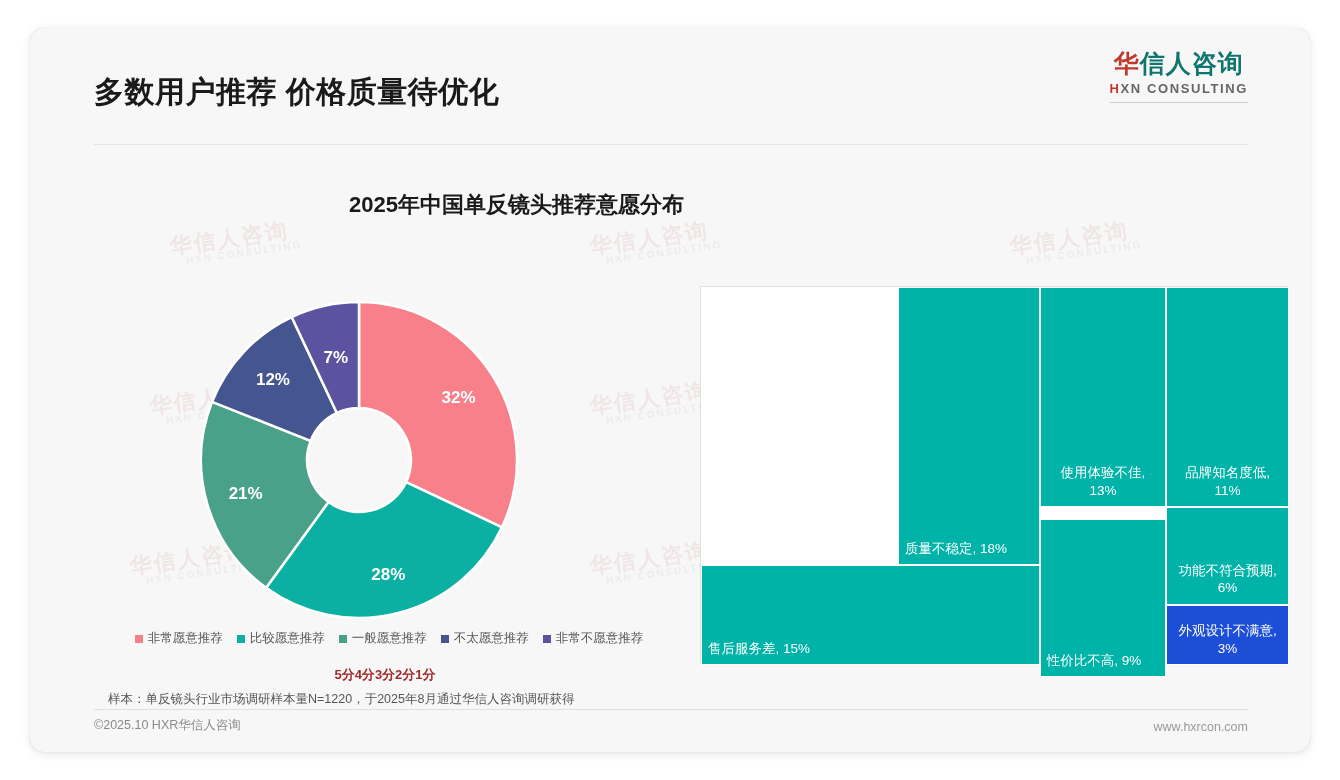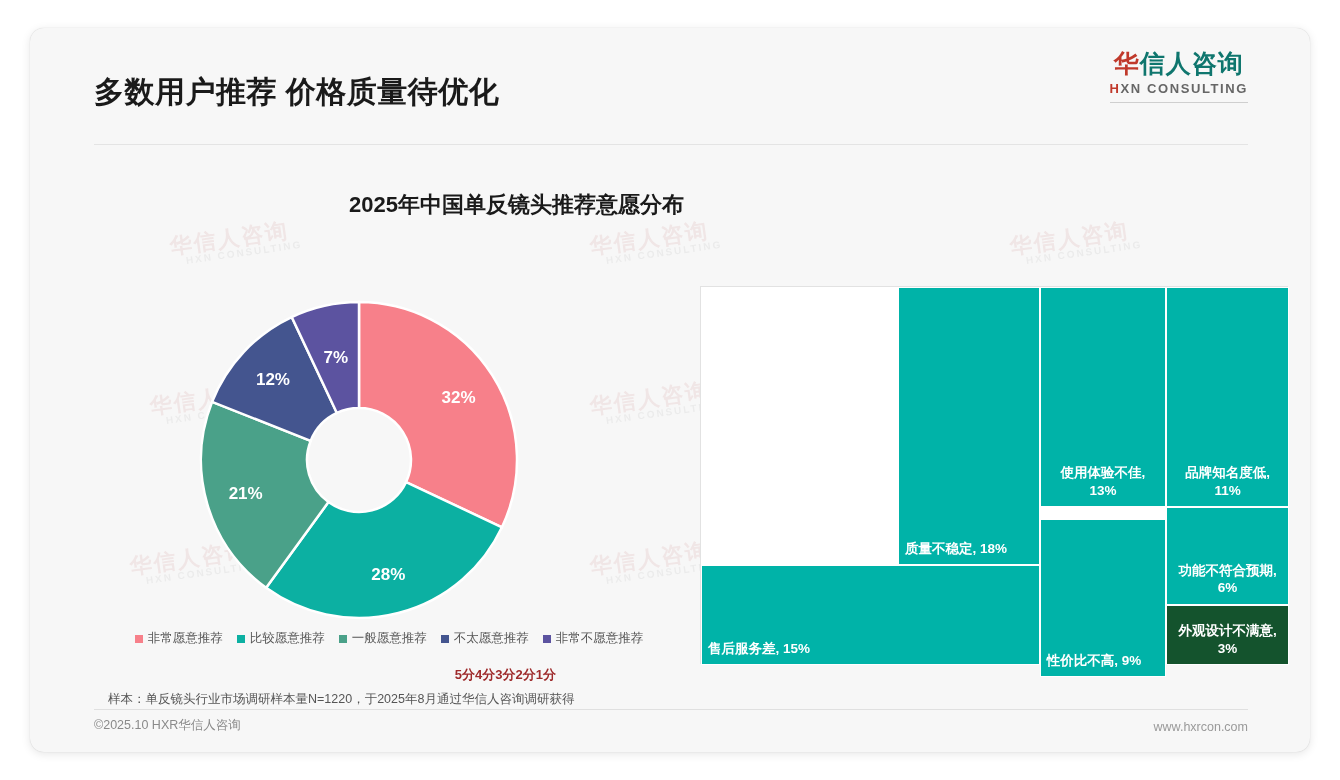--- a/index.html
+++ b/index.html
@@ -64,22 +64,22 @@
   #legend {
     position: absolute; left: 0; top: 462px; width: 590px;
     display: flex; justify-content: center; align-items: center;
     gap: 14px;
   }
   .legend-item { display: flex; align-items: center; gap: 5px; }
   .legend-swatch { width: 8px; height: 8px; display: inline-block; }
   .legend-text { font-size: 12.5px; color: #555; white-space: nowrap; }
 
   #scores {
-    position: absolute; left: 24px; top: 498px; width: 566px;
-    display: flex; justify-content: flex-end; padding: 0 128px 0 120px;
+    position: absolute; left: 12px; top: 498px; width: 566px;
+    display: flex; justify-content: center; padding: 0 128px 0 120px;
   }
   .score-item {
     font-size: 13px; font-weight: bold; color: #9e2a2b; white-space: nowrap;
   }
 
   #footnote {
     position: absolute; left: 14px; top: 523px; width: 576px;
     font-size: 12.5px; color: #555; white-space: nowrap;
   }
 
@@ -89,21 +89,20 @@
     width: 588px; height: 378px;
     background: #ffffff;
     border: 1px solid #e2e2e2;
   }
   .tm-cell {
     position: absolute;
     border: 1.5px solid #ffffff;
     color: #ffffff;
     display: flex; align-items: flex-end;
     overflow: hidden;
-    font-weight: bold;
   }
   .tm-label {
     width: 100%;
     padding: 0 6px 7px 6px;
     font-size: 13.5px; line-height: 1.28;
   }
   .tm-label.center { text-align: center; }
   .tm-label.left   { text-align: left; }
 
   
@@ -245,21 +244,21 @@
         </div>
         <div class="tm-cell" style="left: 465.108px; top: 0px; width: 122.892px; height: 219.996px; background: rgb(0, 179, 168);">
           <div class="tm-label center">品牌知名度低, 11%</div>
         </div>
         <div class="tm-cell" style="left: 338.688px; top: 219.996px; width: 126.42px; height: 158.004px; background: rgb(0, 179, 168); margin-top: 12px;">
           <div class="tm-label left">性价比不高, 9%</div>
         </div>
         <div class="tm-cell" style="left: 465.108px; top: 219.996px; width: 122.892px; height: 97.524px; background: rgb(0, 179, 168);">
           <div class="tm-label center">功能不符合预期, 6%</div>
         </div>
-        <div class="tm-cell" style="left: 465.108px; top: 317.52px; width: 122.892px; height: 60.48px; background: #14532d; justify-content: center;">
+        <div class="tm-cell" style="left: 465.108px; top: 317.52px; width: 122.892px; height: 60.48px; background: #1d4ed8; justify-content: center;">
           <div class="tm-label center">外观设计不满意, 3%</div>
         </div>
       </div>
   </div>
 
   <div id="footer-rule"></div>
   <div id="footer-left">©2025.10 HXR华信人咨询</div>
   <div id="footer-right">www.hxrcon.com</div>
 </div>
 

